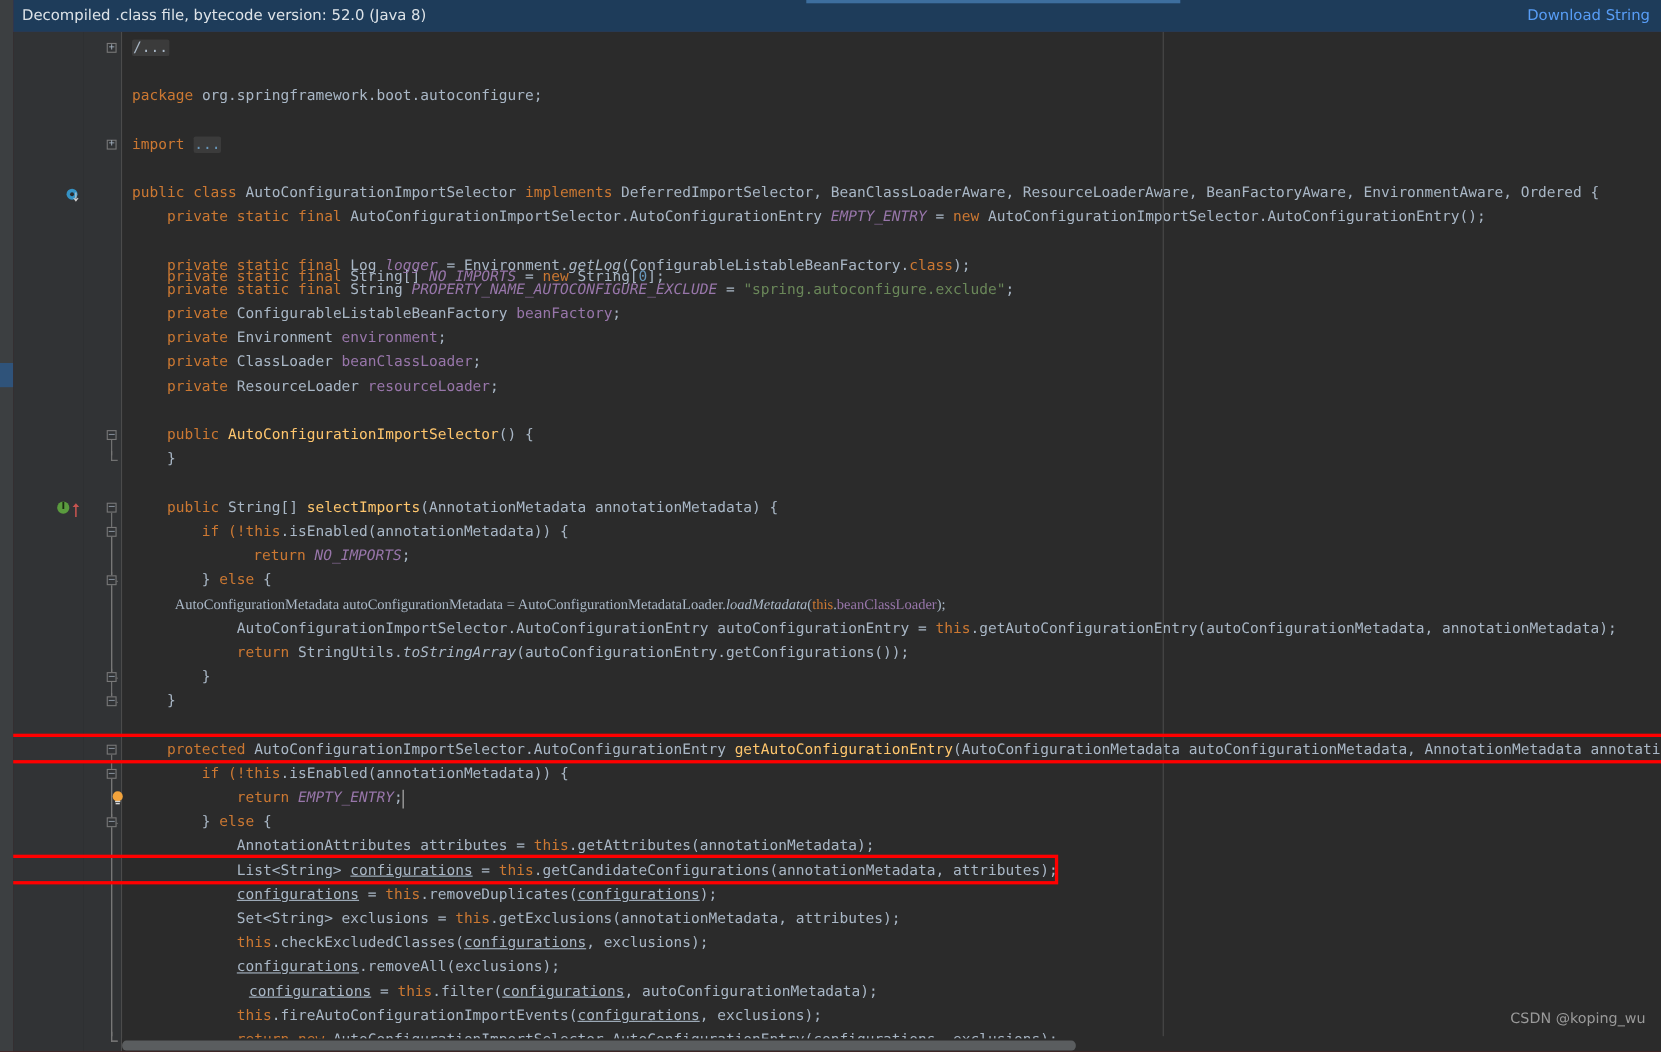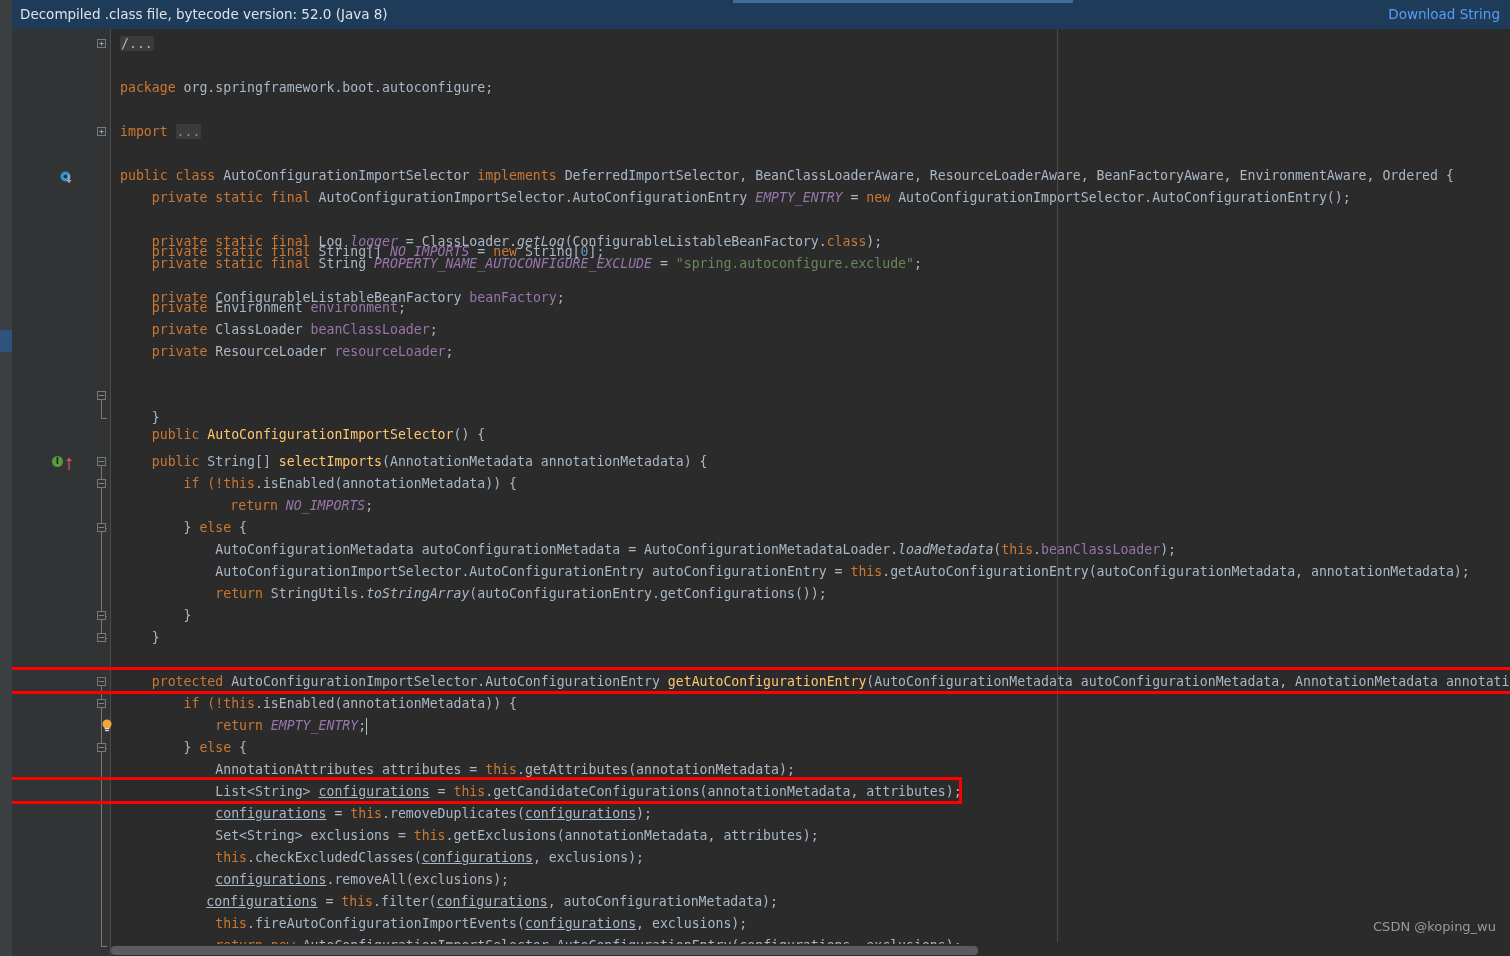--- a/index.html
+++ b/index.html
@@ -325,41 +325,41 @@
           <div class="row" style="top: 136px;">
             <div class="codeline" style="left: 9px;"><span class="kw">public class </span><span class="typ">AutoConfigurationImportSelector </span><span class="kw">implements </span><span class="typ">DeferredImportSelector, BeanClassLoaderAware, ResourceLoaderAware, BeanFactoryAware, EnvironmentAware, Ordered {</span></div>
           </div>
           <div class="row" style="top: 158px;">
             <div class="codeline" style="left: 9px;"><span class="kw">    private static final </span><span class="typ">AutoConfigurationImportSelector.AutoConfigurationEntry </span><span class="cfld">EMPTY_ENTRY</span><span class="pun"> = </span><span class="kw">new </span><span class="typ">AutoConfigurationImportSelector.AutoConfigurationEntry();</span></div>
           </div>
           <div class="row" style="top: 180px;">
             <div class="codeline" style="left: 9px; margin-top: 32px;"><span class="kw">    private static final </span><span class="typ">String[] </span><span class="cfld">NO_IMPORTS</span><span class="pun"> = </span><span class="kw">new </span><span class="typ">String[</span><span class="num">0</span><span class="typ">];</span></div>
           </div>
           <div class="row" style="top: 202px;">
-            <div class="codeline" style="left: 9px;"><span class="kw">    private static final </span><span class="typ">Log </span><span class="cfld">logger</span><span class="pun"> = ClassLoader.</span><span class="smth">getLog</span><span class="typ">(ConfigurableListableBeanFactory.</span><span class="kw">class</span><span class="typ">);</span></div>
+            <div class="codeline" style="left: 9px;"><span class="kw">    private static final </span><span class="typ">Log </span><span class="cfld">logger</span><span class="pun"> = Environment.</span><span class="smth">getLog</span><span class="typ">(ConfigurableListableBeanFactory.</span><span class="kw">class</span><span class="typ">);</span></div>
           </div>
           <div class="row" style="top: 224px;">
             <div class="codeline" style="left: 9px;"><span class="kw">    private static final </span><span class="typ">String </span><span class="cfld">PROPERTY_NAME_AUTOCONFIGURE_EXCLUDE</span><span class="pun"> = </span><span class="str">"spring.autoconfigure.exclude"</span><span class="pun">;</span></div>
           </div>
           <div class="row" style="top: 246px;">
-            <div class="codeline" style="left: 9px; margin-top: 12px;"><span class="kw">    private </span><span class="typ">ConfigurableListableBeanFactory </span><span class="fld">beanFactory</span><span class="pun">;</span></div>
+            <div class="codeline" style="left: 9px;"><span class="kw">    private </span><span class="typ">ConfigurableListableBeanFactory </span><span class="fld">beanFactory</span><span class="pun">;</span></div>
           </div>
           <div class="row" style="top: 268px;">
             <div class="codeline" style="left: 9px;"><span class="kw">    private </span><span class="typ">Environment </span><span class="fld">environment</span><span class="pun">;</span></div>
           </div>
           <div class="row" style="top: 290px;">
             <div class="codeline" style="left: 9px;"><span class="kw">    private </span><span class="typ">ClassLoader </span><span class="fld">beanClassLoader</span><span class="pun">;</span></div>
           </div>
           <div class="row" style="top: 312px;">
             <div class="codeline" style="left: 9px;"><span class="kw">    private </span><span class="typ">ResourceLoader </span><span class="fld">resourceLoader</span><span class="pun">;</span></div>
           </div>
           <div class="row" style="top: 334px;">
             <div class="codeline" style="left: 9px;"></div>
           </div>
-          <div class="row" style="top: 356px; margin-top: 39px;">
+          <div class="row" style="top: 356px;">
             <div class="codeline" style="left: 9px;"><span class="kw">    public </span><span class="mth">AutoConfigurationImportSelector</span><span class="typ">() {</span></div>
           </div>
           <div class="row" style="top: 378px;">
             <div class="codeline" style="left: 9px;"><span class="typ">    }</span></div>
           </div>
           <div class="row" style="top: 400px;">
             <div class="codeline" style="left: 9px;"></div>
           </div>
           <div class="row" style="top: 422px;">
             <div class="codeline" style="left: 9px;"><span class="kw">    public </span><span class="typ">String[] </span><span class="mth">selectImports</span><span class="typ">(AnnotationMetadata annotationMetadata) {</span></div>
@@ -367,21 +367,21 @@
           <div class="row" style="top: 444px;">
             <div class="codeline" style="left: 9px;"><span class="kw">        if (!</span><span class="kw">this</span><span class="typ">.isEnabled(annotationMetadata)) {</span></div>
           </div>
           <div class="row" style="top: 466px;">
             <div class="codeline" style="left: 24px;"><span class="kw">            return </span><span class="cfld">NO_IMPORTS</span><span class="pun">;</span></div>
           </div>
           <div class="row" style="top: 488px;">
             <div class="codeline" style="left: 9px;"><span class="typ">        } </span><span class="kw">else</span><span class="typ"> {</span></div>
           </div>
           <div class="row" style="top: 510px;">
-            <div class="codeline" style="left: 9px;"><span class="typ">            AutoConfigurationMetadata autoConfigurationMetadata = AutoConfigurationMetadataLoader.</span><span class="smth">loadMetadata</span><span class="typ">(</span><span class="kw">this</span><span class="pun">.</span><span class="fld">beanClassLoader</span><span class="typ">);</span></div>
+            <div class="codeline" style="left: 9px; font-family: Liberation Serif, serif;"><span class="typ">            AutoConfigurationMetadata autoConfigurationMetadata = AutoConfigurationMetadataLoader.</span><span class="smth">loadMetadata</span><span class="typ">(</span><span class="kw">this</span><span class="pun">.</span><span class="fld">beanClassLoader</span><span class="typ">);</span></div>
           </div>
           <div class="row" style="top: 532px;">
             <div class="codeline" style="left: 9px;"><span class="typ">            AutoConfigurationImportSelector.AutoConfigurationEntry autoConfigurationEntry = </span><span class="kw">this</span><span class="typ">.getAutoConfigurationEntry(autoConfigurationMetadata, annotationMetadata);</span></div>
           </div>
           <div class="row" style="top: 554px;">
             <div class="codeline" style="left: 9px;"><span class="kw">            return </span><span class="typ">StringUtils.</span><span class="smth">toStringArray</span><span class="typ">(autoConfigurationEntry.getConfigurations());</span></div>
           </div>
           <div class="row" style="top: 576px;">
             <div class="codeline" style="left: 9px;"><span class="typ">        }</span></div>
           </div>
@@ -415,21 +415,21 @@
           <div class="row" style="top: 796px;">
             <div class="codeline" style="left: 9px;"><span class="typ">            Set&lt;String&gt; exclusions = </span><span class="kw">this</span><span class="typ">.getExclusions(annotationMetadata, attributes);</span></div>
           </div>
           <div class="row" style="top: 818px;">
             <div class="codeline" style="left: 9px;"><span class="typ">            </span><span class="kw">this</span><span class="typ">.checkExcludedClasses(</span><span class="typ und">configurations</span><span class="typ">, exclusions);</span></div>
           </div>
           <div class="row" style="top: 840px;">
             <div class="codeline" style="left: 9px;"><span class="typ">            </span><span class="typ und">configurations</span><span class="typ">.removeAll(exclusions);</span></div>
           </div>
           <div class="row" style="top: 862px;">
-            <div class="codeline" style="left: 0; text-align: right;"><span class="typ">            </span><span class="typ und">configurations</span><span class="pun"> = </span><span class="kw">this</span><span class="typ">.filter(</span><span class="typ und">configurations</span><span class="typ">, autoConfigurationMetadata);</span></div>
+            <div class="codeline" style="left: 20px; text-align: right;"><span class="typ">            </span><span class="typ und">configurations</span><span class="pun"> = </span><span class="kw">this</span><span class="typ">.filter(</span><span class="typ und">configurations</span><span class="typ">, autoConfigurationMetadata);</span></div>
           </div>
           <div class="row" style="top: 884px;">
             <div class="codeline" style="left: 9px;"><span class="typ">            </span><span class="kw">this</span><span class="typ">.fireAutoConfigurationImportEvents(</span><span class="typ und">configurations</span><span class="typ">, exclusions);</span></div>
           </div>
           <div class="row" style="top: 906px;">
             <div class="codeline" style="left: 9px;"><span class="kw">            return new </span><span class="typ">AutoConfigurationImportSelector.AutoConfigurationEntry(</span><span class="typ und">configurations</span><span class="typ">, exclusions);</span></div>
           </div>
         </div>
     </div>
 

